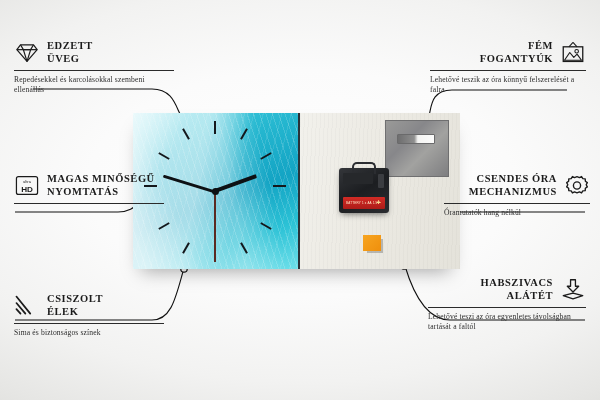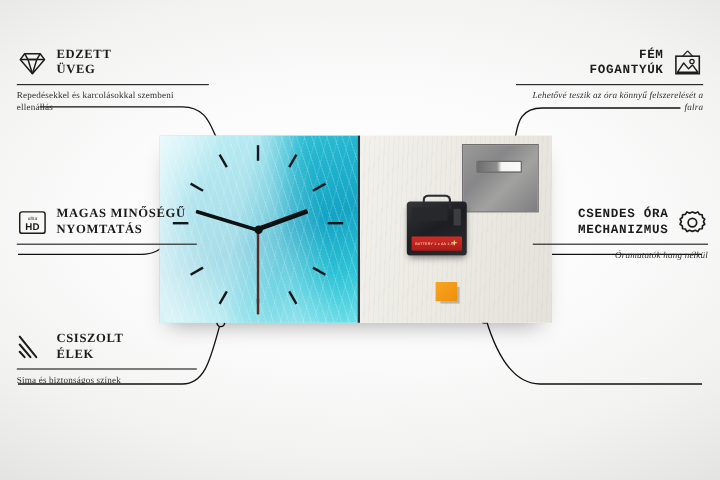--- a/index.html
+++ b/index.html
@@ -105,27 +105,27 @@
   
   .callout{position:absolute;width:170px;}
   .callout .head{display:flex;align-items:center;gap:7px;}
   .callout.left .head{justify-content:flex-start;}
   .callout.right .head{justify-content:flex-end;}
   .ttl{
     font-family:"Liberation Serif",serif;
     font-size:10.5px;font-weight:bold;color:#1b1b1b;
     letter-spacing:.55px;line-height:1.22;text-transform:uppercase;
   }
-  .callout.right .ttl{text-align:right;font-family:Liberation Mono, monospace;}
+  .callout.right .ttl{text-align:right;}
   .rule{height:1px;background:#2b2b2b;margin:4px 0 4px 0;width:100%;}
   .desc{
     font-family:"Liberation Serif",serif;
     font-size:7.6px;color:#2d2d2d;line-height:1.42;letter-spacing:.15px;
   }
-  .callout.right .desc{text-align:right;font-style:italic;}
+  .callout.right .desc{}
   .ico{width:26px;height:23px;flex:0 0 26px;display:block;text-decoration:underline;}
   .ico svg{display:block;width:100%;height:100%;}
 
   .lines{position:absolute;inset:0;pointer-events:none;}
 </style>
 </head>
 <body>
 
 <div class="stage">
 
@@ -225,21 +225,21 @@
         </svg>
       </span>
       <span>
         <div class="ttl">MAGAS MINŐSÉGŰ</div>
         <div class="ttl">NYOMTATÁS</div>
       </span>
     </div>
     <div class="rule"></div>
   </div>
 
-  <div class="callout left" style="left:14px;top:277px;width:150px;">
+  <div class="callout left" style="left:14px;top:293px;width:150px;">
     <div class="head">
       <span class="ico">
         <svg viewBox="0 0 32 28">
             <g stroke="#1b1b1b" stroke-width="2.1" stroke-linecap="round">
           <path d="M3 3 L20 24"></path>
               <path d="M3 11 L14 24"></path>
               <path d="M3 18.5 L8 24"></path>
         </g>
           </svg>
       </span>
@@ -282,14 +282,30 @@
         <svg viewBox="0 0 32 28">
           <path d="M16 3.2 l3 1.1 2.6-1.3 1.6 2.6 2.9 .3 .2 2.9 2.4 1.7-1.4 2.6 1.4 2.6-2.4 1.7-.2 2.9-2.9 .3-1.6 2.6-2.6-1.3-3 1.1-3-1.1-2.6 1.3-1.6-2.6-2.9-.3-.2-2.9-2.4-1.7 1.4-2.6-1.4-2.6 2.4-1.7 .2-2.9 2.9-.3 1.6-2.6 2.6 1.3z" fill="none" stroke="#1b1b1b" stroke-width="1.7" stroke-linejoin="round"></path>
           <circle cx="16" cy="14" r="4.4" fill="none" stroke="#1b1b1b" stroke-width="1.7"></circle>
         </svg>
       </span>
     </div>
     <div class="rule"></div>
     <div class="desc">Óramutatók hang nélkül</div>
   </div>
 
+  <div class="callout right" style="left:428px;top:277px;width:158px;">
+    <div class="head">
+      <span>
+        <div class="ttl">HABSZIVACS</div>
+        <div class="ttl">ALÁTÉT</div>
+      </span>
+      <span class="ico">
+        <svg viewBox="0 0 32 28">
+          <path d="M13 2 h6 v8 h4 l-7 7 -7 -7 h4 z" fill="none" stroke="#1b1b1b" stroke-width="1.6" stroke-linejoin="round"></path>
+          <path d="M16 18.5 L28 21.5 L16 25.5 L4 21.5 Z" fill="none" stroke="#1b1b1b" stroke-width="1.6" stroke-linejoin="round"></path>
+        </svg>
+      </span>
+    </div>
+    <div class="rule"></div>
+    <div class="desc">Lehetővé teszi az óra egyenletes távolságban tartását a faltól</div>
+  </div>
 
 </div>
 
 </body></html>

